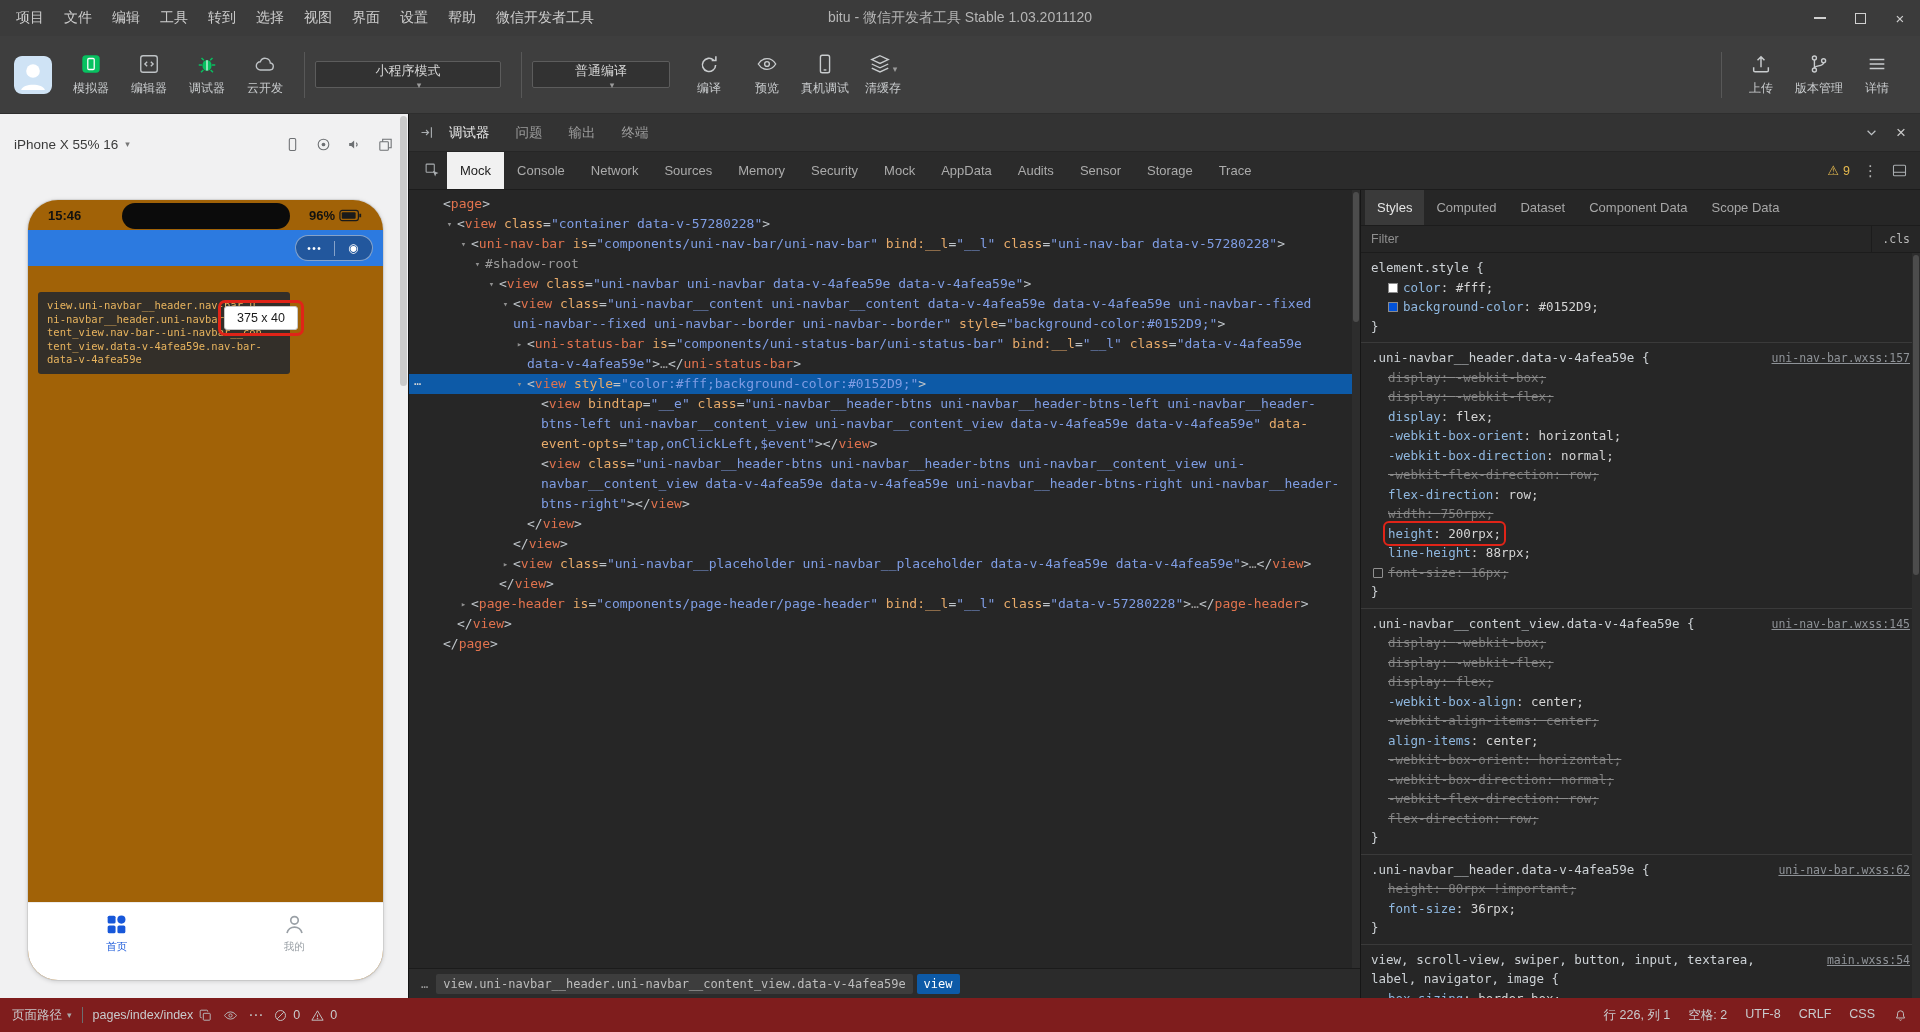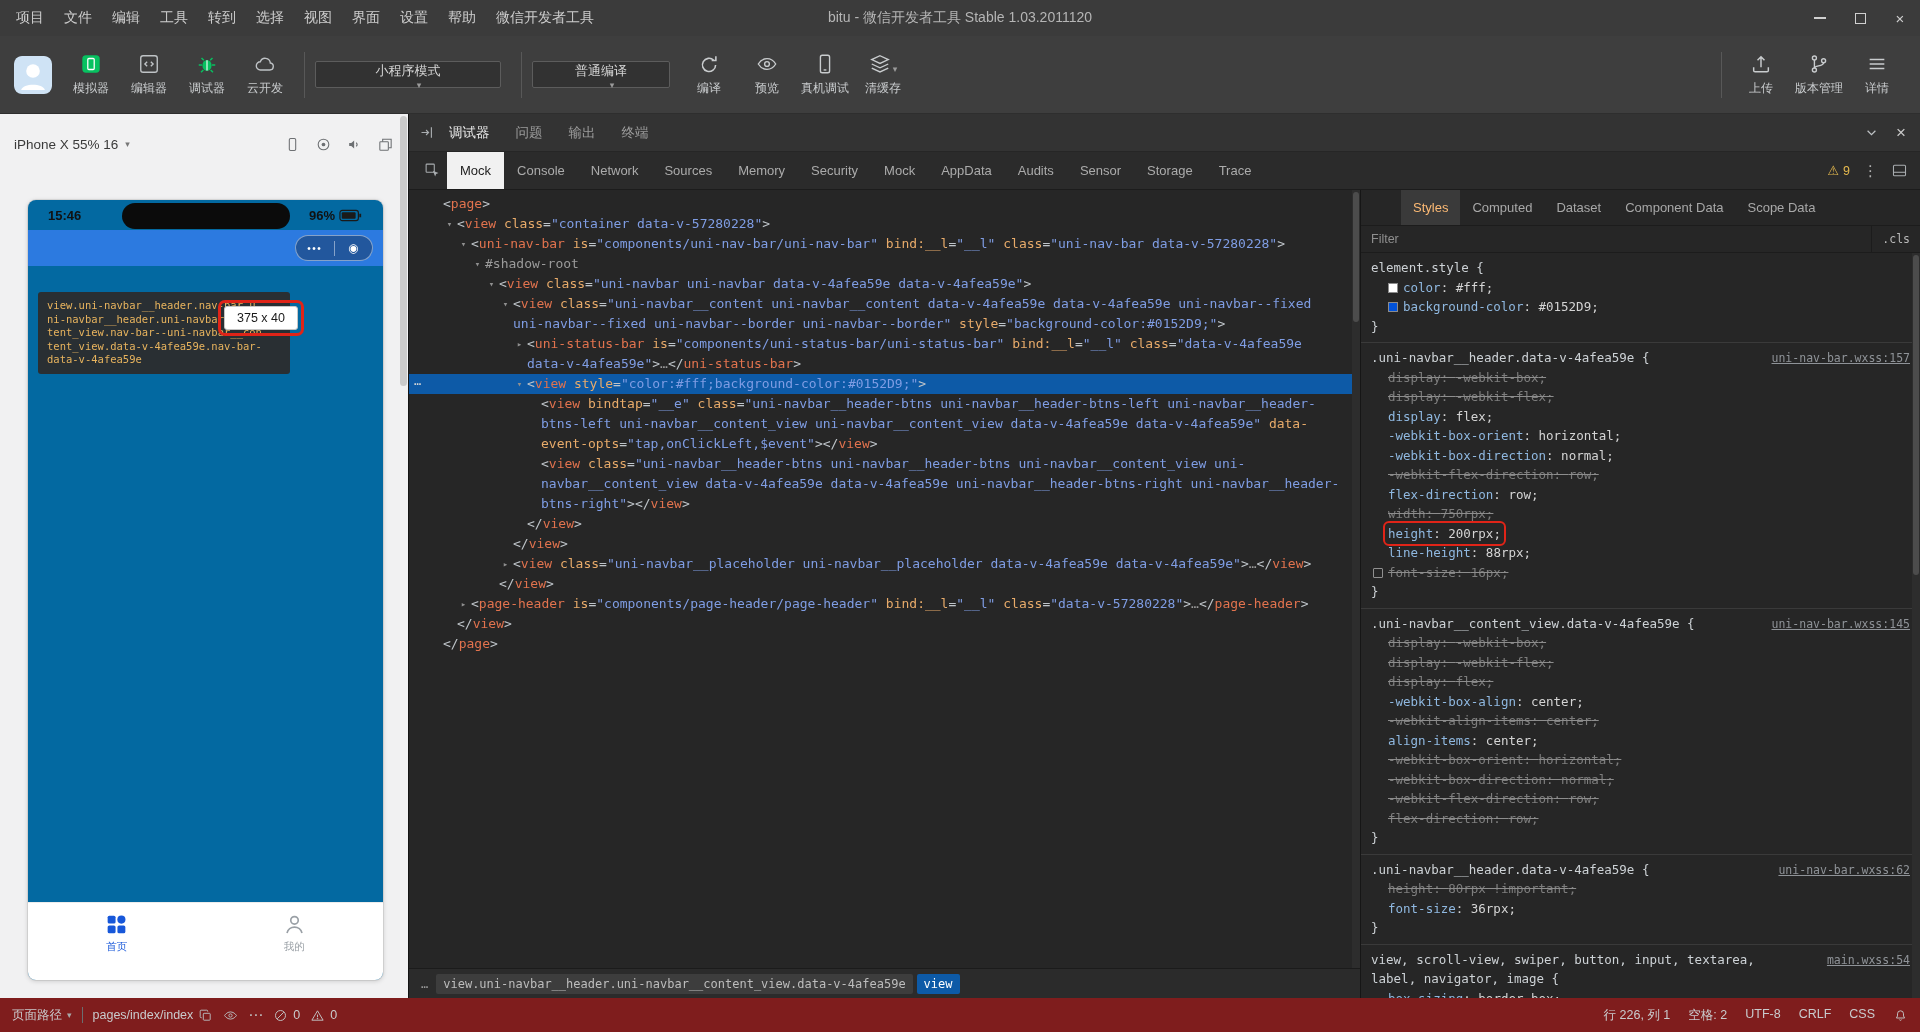--- a/index.html
+++ b/index.html
@@ -42,21 +42,21 @@
   
   .simulator { width:408px; flex-shrink:0; background:#f1f1f2; position:relative; }
   .sim-header { margin:12px 14px 0 14px; height:36px; display:flex; align-items:center; justify-content:space-between; }
   .device-select { display:flex; align-items:center; gap:7px; font-size:13.5px; color:#3a3a3a; }
   .device-select .caret { font-size:9px; color:#777; }
   .sim-icons { display:flex; gap:14px; align-items:center; }
   .sim-icons .icn svg { width:17px; height:17px; display:block; }
   .sim-scroll { position:absolute; right:1px; top:0; width:7px; height:100%; }
   .sim-scroll-thumb { position:absolute; top:2px; right:0; width:7px; height:270px; border-radius:4px; background:#cbcbcb; }
 
-  .phone { position:absolute; left:28px; top:86px; width:355px; height:780px; background:#0369a1; border-radius:8px;
+  .phone { position:absolute; left:28px; top:86px; width:355px; height:780px; background:#a16207; border-radius:30px;
     box-shadow:0 1px 5px rgba(0,0,0,.18), 0 0 0 1px rgba(0,0,0,.07); overflow:hidden; }
   .p-status { height:30px; display:flex; align-items:center; justify-content:space-between; padding:0 20px;
     font-size:13px; font-weight:bold; color:#111; }
   .p-batt { display:flex; align-items:center; gap:4px; }
   .p-batt .icn svg { width:24px; height:13px; display:block; }
   .p-notch { position:absolute; top:3px; left:50%; transform:translateX(-50%); width:168px; height:26px;
     background:#0b0b0b; border-radius:14px; }
   .p-navbar { height:36px; background:#2c7ae0; position:relative; }
   .p-capsule { position:absolute; right:10px; top:5px; width:78px; height:26px; border-radius:14px;
     background:rgba(15,15,15,.32); border:1px solid rgba(255,255,255,.45); display:flex; align-items:center; color:#fff; }
@@ -109,21 +109,21 @@
     font-family:"DejaVu Sans Mono",monospace; font-size:12px; color:#bdbdbd; padding-left:8px; gap:4px; flex-shrink:0; }
   .crumb { padding:3px 7px; border-radius:2px; white-space:nowrap; }
   .crumb.more { color:#9a9a9a; padding:3px 4px; }
   .crumb.dim { background:#3d3d3d; }
   .crumb.active { background:#0d5aa7; color:#fff; }
 
   
   .stylespane { width:560px; flex-shrink:0; border-left:1px solid #161616; display:flex; flex-direction:column; background:#262626; }
   .st-tabs { height:36px; display:flex; align-items:center; border-bottom:1px solid #1c1c1c; padding-left:4px; flex-shrink:0; }
   .st-tab { padding:0 12px; height:100%; display:flex; align-items:center; font-size:13px; color:#a8a8a8; white-space:nowrap; }
-  .st-tab.active { color:#fdba74; background:#3a3a3a;margin-left:36px; }
+  .st-tab.active { color:#e5e5e5; background:#3a3a3a; }
   .st-filter { height:27px; border-bottom:1px solid #1c1c1c; display:flex; align-items:center; flex-shrink:0; }
   .st-filter input { flex:1; background:transparent; border:0; outline:0; color:#cfcfcf; font-size:12.5px; padding:0 10px;
     font-family:"Liberation Sans","DejaVu Sans",sans-serif; }
   .st-filter input::placeholder { color:#8f8f8f; }
   .cls-btn { padding:0 10px; height:100%; border-left:1px solid #1c1c1c; color:#b9b9b9; display:flex; align-items:center;
     font-family:"DejaVu Sans Mono",monospace; font-size:11.5px; }
   .st-sections { flex:1; overflow:hidden; font-family:"DejaVu Sans Mono",monospace; font-size:12.5px; line-height:19.5px; position:relative; }
   .css-section { border-bottom:1px solid #3a3a3a; padding:5px 10px 6px 10px; }
   .css-selline { color:#cdd2d6; position:relative; padding-right:148px; }
   .css-link { position:absolute; right:0; top:1px; color:#8f9398; text-decoration:underline; font-size:11.5px; white-space:nowrap; }

